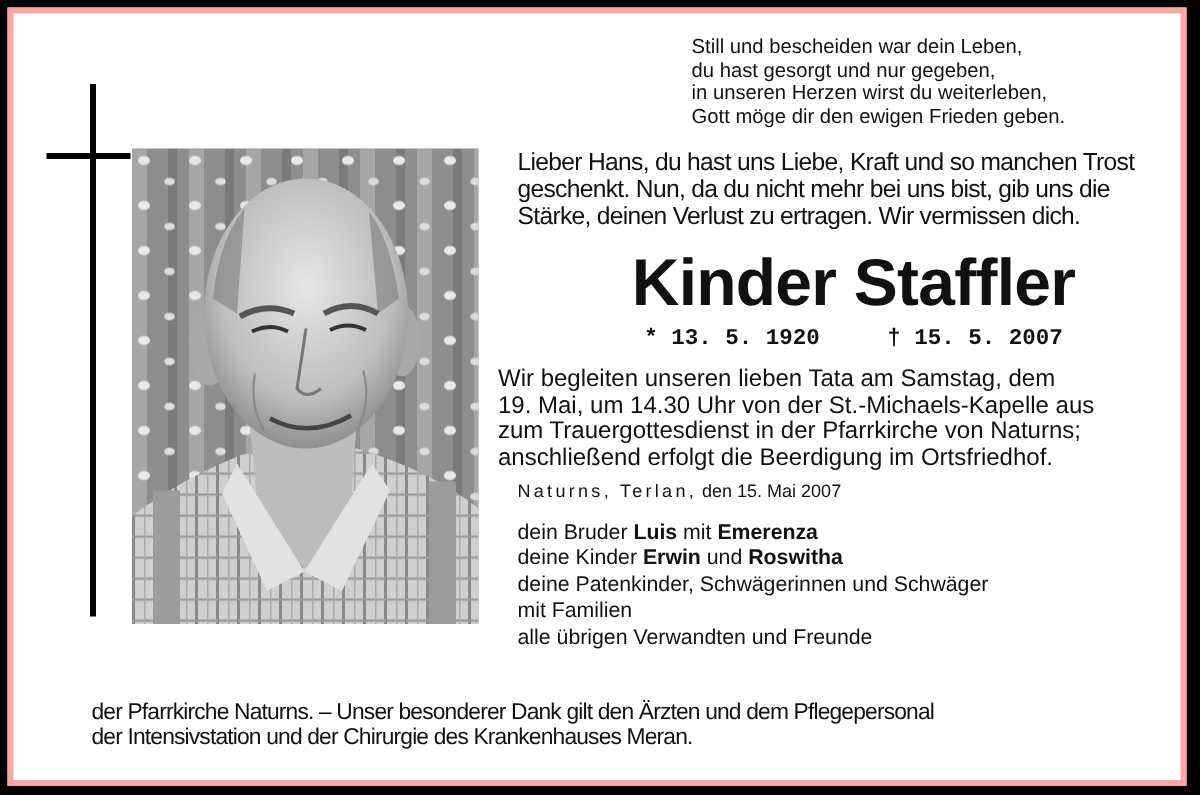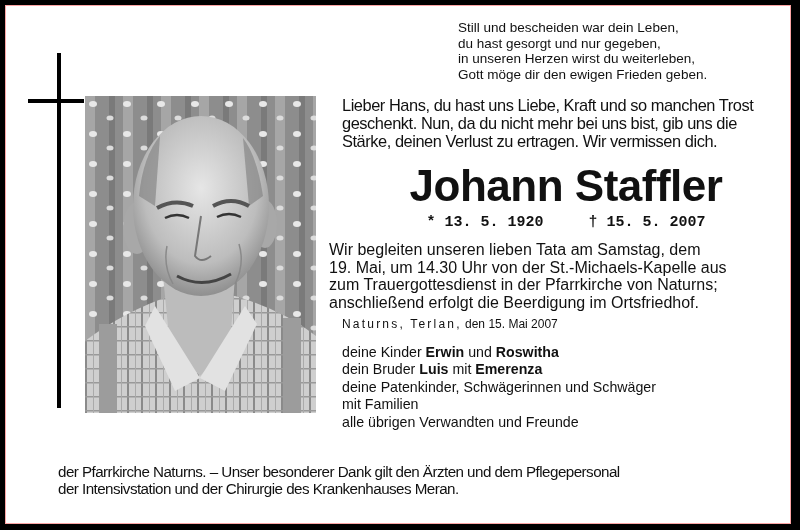--- a/index.html
+++ b/index.html
@@ -1,17 +1,17 @@
 <!DOCTYPE html>
 <html><head>
 <meta charset="utf-8">
 <style>
   html, body { margin:0; padding:0; }
   body { width:800px; height:530px; background:#000; position:relative; overflow:hidden; font-family:"Liberation Sans", sans-serif; color:#111; }
-  .card { position:absolute; left:5px; top:5px; width:786px; height:519px; background:#fff; border:1px solid #fca5a5; box-sizing:border-box; }
+  .card { position:absolute; left:5px; top:5px; width:786px; height:519px; background:#fff; border:4px solid #fca5a5; box-sizing:border-box; }
   .abs { position:absolute; }
   .cross-v { position:absolute; left:51px; top:47px; width:4px; height:355px; background:#000; }
   .cross-h { position:absolute; left:22px; top:93px; width:56px; height:4px; background:#000; }
   .photo { position:absolute; left:79px; top:90px; width:231px; height:317px; overflow:hidden; background:#9a9a9a; }
   .poem { left:452px; top:14px; font-size:13.5px; line-height:15.5px; color:#111; }
   .intro { left:336px; top:91px; width:460px; font-size:16.4px; line-height:17.8px; letter-spacing:-0.45px; }
   .name { left:330px; top:155px; width:460px; text-align:center; font-size:44px; font-weight:bold; letter-spacing:-0.5px; line-height:50px; }
   .dates { left:330px; top:208px; width:460px; text-align:center; font-size:15px; font-weight:bold;font-family:Liberation Mono, monospace; }
   .dates span { display:inline-block; margin:0 18px; }
   .funeral { left:323px; top:235px; width:456px; font-size:16px; line-height:17.6px; text-align:justify; }
@@ -96,44 +96,44 @@
     <div>in unseren Herzen wirst du weiterleben,</div>
     <div>Gott möge dir den ewigen Frieden geben.</div>
   </div>
 
   <div class="abs intro">
     <div>Lieber Hans, du hast uns Liebe, Kraft und so manchen Trost</div>
     <div>geschenkt. Nun, da du nicht mehr bei uns bist, gib uns die</div>
     <div>Stärke, deinen Verlust zu ertragen. Wir vermissen dich.</div>
   </div>
 
-  <div class="abs name">Johann Staffler</div>
+  <div class="abs name">Kinder Staffler</div>
 
   <div class="abs dates">
     <span>* 13. 5. 1920</span>
     <span>† 15. 5. 2007</span>
   </div>
 
   <div class="abs funeral">
     <div>Wir begleiten unseren lieben Tata am Samstag, dem</div>
     <div>19. Mai, um 14.30 Uhr von der St.-Michaels-Kapelle aus</div>
     <div>zum Trauergottesdienst in der Pfarrkirche von Naturns;</div>
     <div>anschließend erfolgt die Beerdigung im Ortsfriedhof.</div>
   </div>
 
   <div class="abs place">
     <span class="spaced">Naturns, Terlan,</span><span> den 15. Mai 2007</span>
   </div>
 
   <div class="abs mourners">
     <div>
-      <span>deine Kinder </span><b>Erwin</b><span> und </span><b>Roswitha</b>
+      <span>dein Bruder </span><b>Luis</b><span> mit </span><b>Emerenza</b>
     </div>
     <div>
-      <span>dein Bruder </span><b>Luis</b><span> mit </span><b>Emerenza</b>
+      <span>deine Kinder </span><b>Erwin</b><span> und </span><b>Roswitha</b>
     </div>
     <div>deine Patenkinder, Schwägerinnen und Schwäger</div>
     <div>mit Familien</div>
     <div>alle übrigen Verwandten und Freunde</div>
   </div>
 
   <div class="abs footer">
     <div>der Pfarrkirche Naturns. – Unser besonderer Dank gilt den Ärzten und dem Pflegepersonal</div>
     <div>der Intensivstation und der Chirurgie des Krankenhauses Meran.</div>
   </div>

